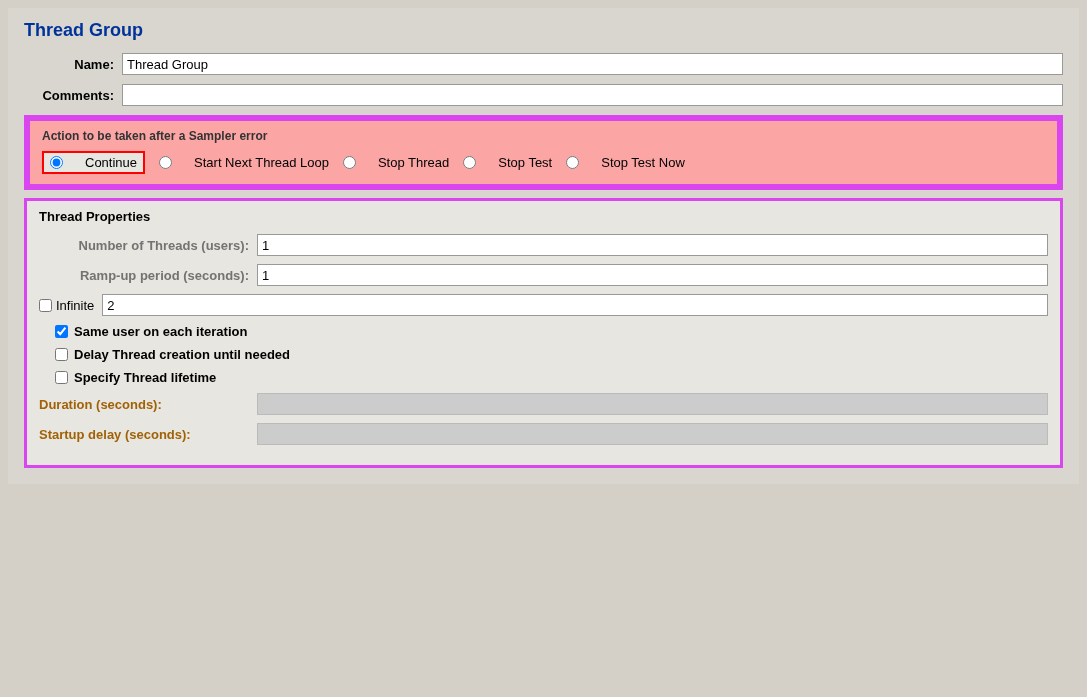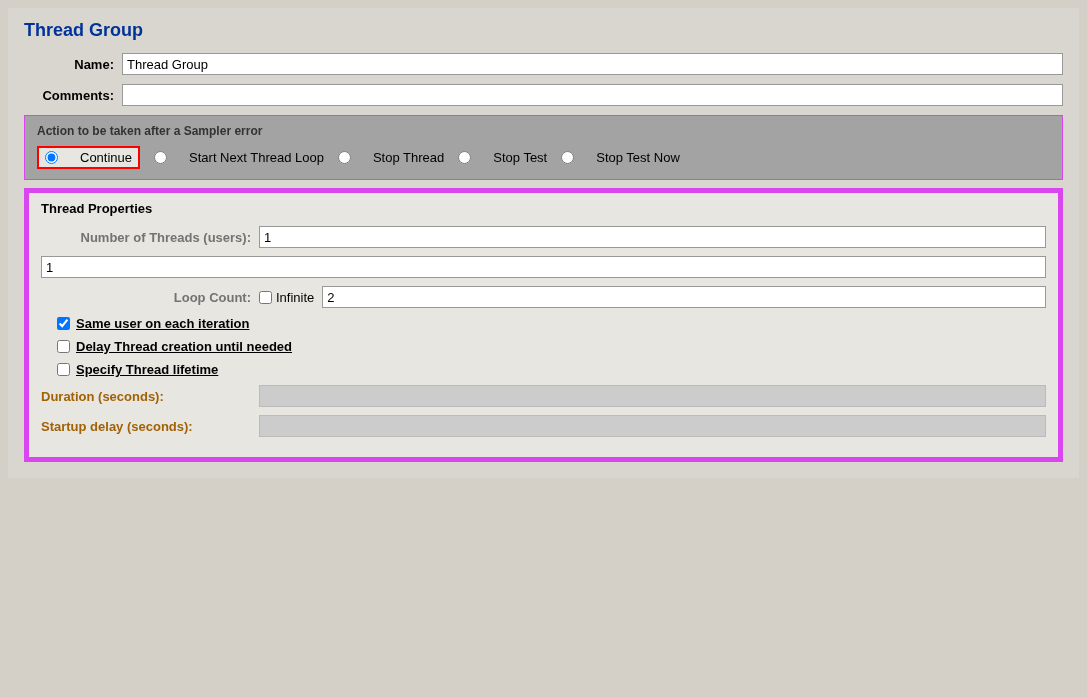--- a/index.html
+++ b/index.html
@@ -46,22 +46,22 @@
     .field-input {
       flex: 1;
       height: 22px;
       border: 1px solid #999;
       background: #fff;
       padding: 2px 4px;
       font-size: 13px;
     }
 
     .sampler-error-section {
-      border: 1px solid #d946ef;
-      background-color: #a3a3a3;
+      border: 6px solid #d946ef;
+      background-color: #fca5a5;
       padding: 8px 23px 10px 12px;
       margin: 8px 0;
       position: relative;
     }
 
     .sampler-error-legend {
       font-size: 12px;
       font-weight: bold;
       color: #333;
       margin-bottom: 8px;
@@ -91,21 +91,21 @@
       cursor: pointer;
     }
 
     .radio-label {
       font-size: 13px;
       cursor: pointer;
       margin-left: 18px;
     }
 
     .thread-properties-section {
-      border: 5px solid #d946ef;
+      border: 3px solid #d946ef;
       background-color: #e8e6e0;
       padding: 8px 12px 12px 12px;
       margin-top: 5px;
     }
 
     .section-title {
       font-weight: bold;
       font-size: 13px;
       margin-bottom: 10px;
       color: #000;
@@ -160,21 +160,20 @@
       display: flex;
       align-items: center;
       gap: 6px;
       margin-bottom: 8px;
       margin-left: 16px;
     }
 
     .checkbox-row label {
       font-weight: bold;
       font-size: 13px;
-      text-decoration: underline;
     }
 
     .disabled-input-row {
       display: flex;
       align-items: center;
       margin-bottom: 8px;
     }
 
     .disabled-prop-label {
       font-weight: bold;
@@ -235,25 +234,25 @@
 
   <div class="thread-properties-section">
     <div class="section-title">Thread Properties</div>
 
     <div class="prop-row">
       <span class="prop-label">Number of Threads (users):</span>
       <input class="prop-input" type="text" value="1" style="">
     </div>
 
     <div class="prop-row">
+      <span class="prop-label">Ramp-up period (seconds):</span>
       <input class="prop-input" type="text" value="1" style="">
     </div>
 
     <div class="loop-row">
-      <span class="prop-label">Loop Count:</span>
       <div class="infinite-label">
         <input type="checkbox" id="infinite-check" style="">
         <label for="infinite-check">Infinite</label>
       </div>
       <input class="prop-input" type="text" value="2" style="">
     </div>
 
     <div class="checkbox-row">
       <input type="checkbox" id="same-user-check" checked="" style="">
       <label for="same-user-check">Same user on each iteration</label>

